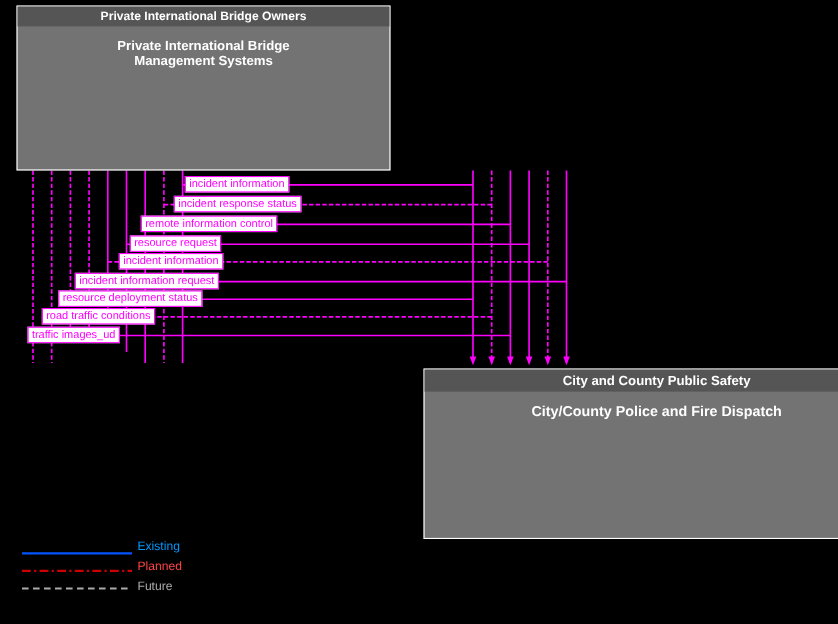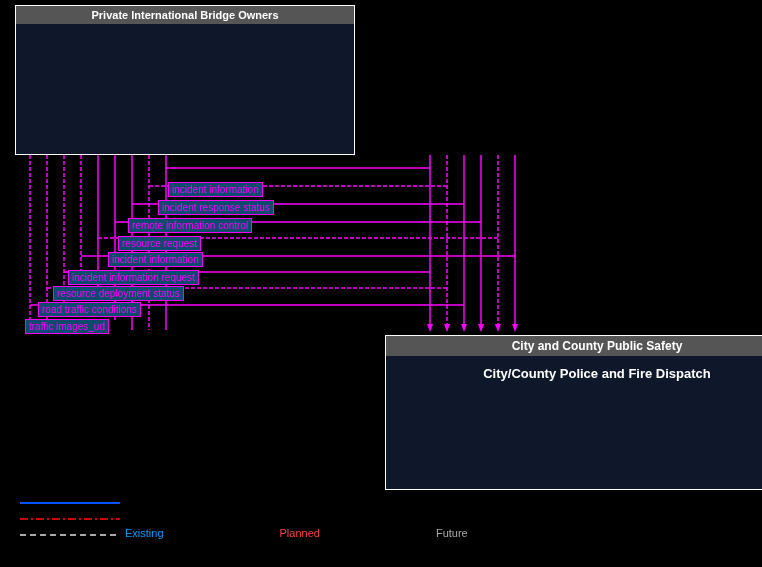--- a/index.html
+++ b/index.html
@@ -15,21 +15,21 @@
     .diagram-container {
       position: relative;
       width: 762px;
       height: 567px;
     }
 
     
     .box {
       position: absolute;
       border: 1px solid #fff;
-      background: #0f172a;
+      background: #737373;
       color: #fff;
       text-align: center;
     }
 
     .box-header {
       background: #555;
       color: #fff;
       font-size: 11px;
       font-weight: bold;
       padding: 3px 5px;
@@ -79,31 +79,30 @@
     .flow-label {
       position: absolute;
       font-size: 10px;
       padding: 1px 3px;
       white-space: nowrap;
     }
 
     .flow-label.magenta {
       color: #ff00ff;
       border: 1px solid #ff00ff;
-      background: #0c4a6e;
-      margin-top: 22px;
+      background: #ffffff;
     }
 
     
     .legend {
       position: absolute;
       bottom: 28px;
       left: 15px;
       display: flex;
-      flex-direction: row;
+      flex-direction: column;
       gap: 6px;
     }
 
     .legend-item {
       display: flex;
       align-items: center;
       gap: 10px;
     }
 
     .legend-label {
@@ -185,20 +184,23 @@
 
     <line x1="20" y1="503" x2="120" y2="503" stroke="#0055ff" stroke-width="2"></line>
 
     <line x1="20" y1="519" x2="120" y2="519" stroke="#cc0000" stroke-width="2" stroke-dasharray="8,3,2,3"></line>
 
     <line x1="20" y1="535" x2="120" y2="535" stroke="#aaaaaa" stroke-width="2" stroke-dasharray="6,4"></line>
   </svg>
 
   <div class="box box-bridge">
     <div class="box-header">Private International Bridge Owners</div>
+    <div class="box-content">
+      Private International Bridge<br>Management Systems
+    </div>
   </div>
 
   <div class="box box-city">
     <div class="box-header">City and County Public Safety</div>
     <div class="box-content">City/County Police and Fire Dispatch</div>
   </div>
 
   <div class="flow-label magenta" style="top:160px; left:168px;">incident information</div>
   <div class="flow-label magenta" style="top:178px; left:158px;">incident response status</div>
   <div class="flow-label magenta" style="top:196px; left:128px;">remote information control</div>

